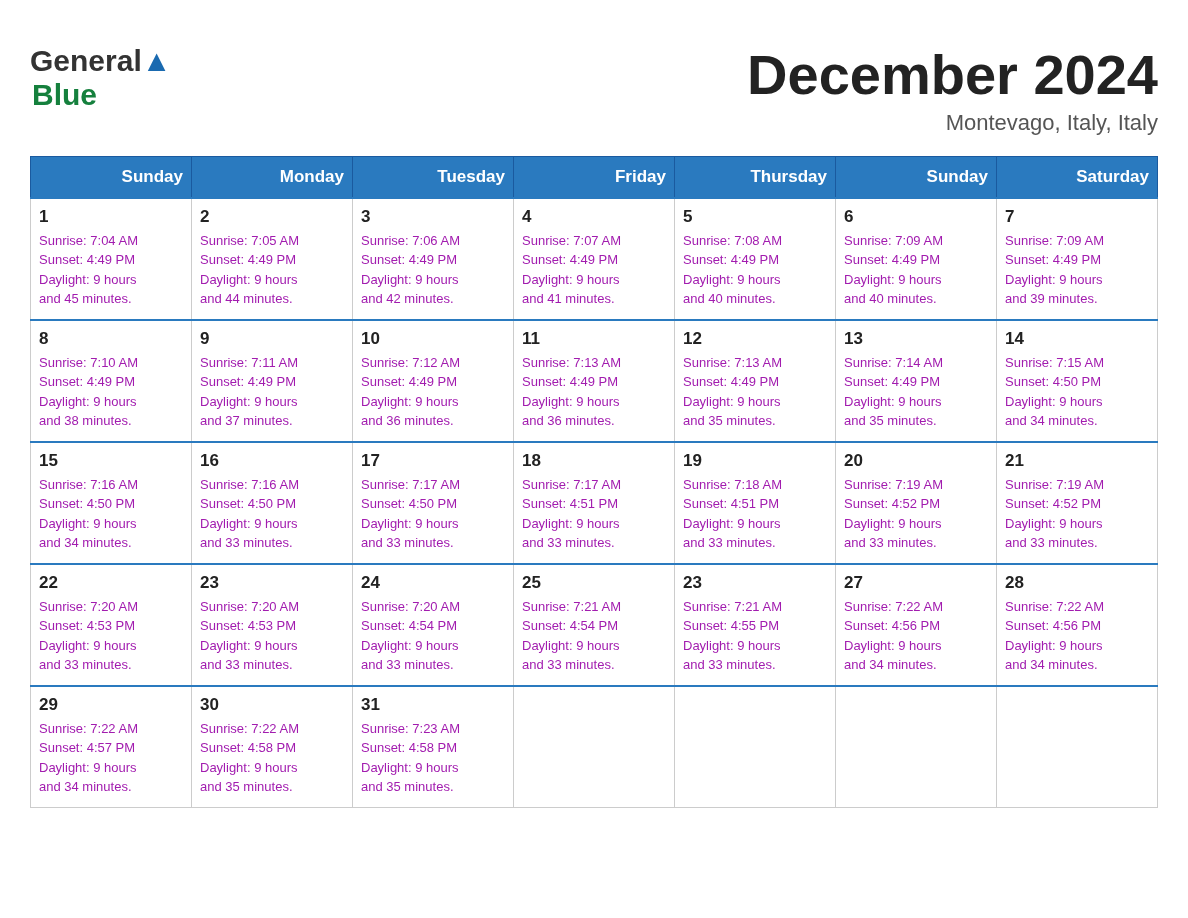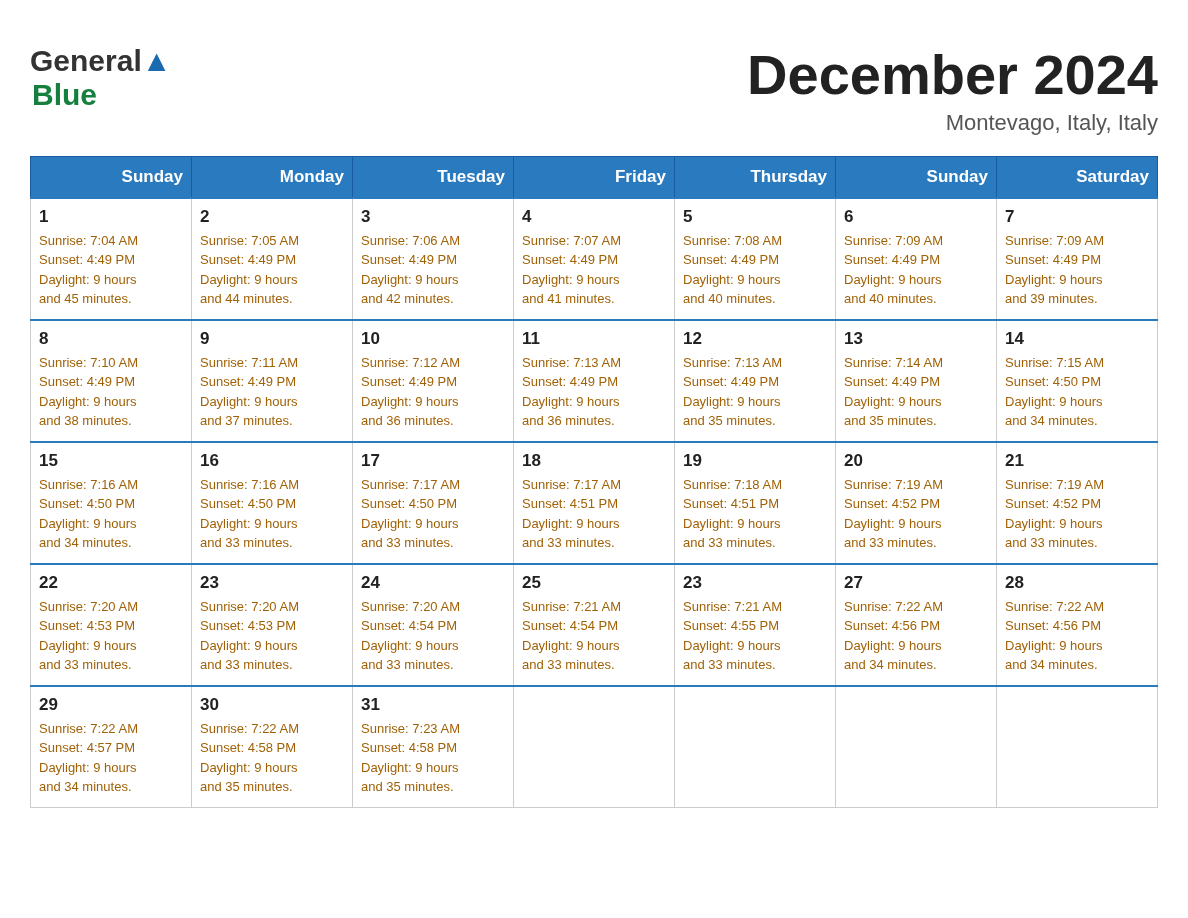--- a/index.html
+++ b/index.html
@@ -58,21 +58,21 @@
       min-height: 110px;
     }
     .day-number {
       font-size: 17px;
       font-weight: bold;
       color: #222;
       margin-bottom: 4px;
     }
     .day-info {
       font-size: 13px;
-      color: #a16207;
+      color: #a21caf;
       line-height: 1.5;
     }
     .empty-cell {
       border: 1px solid #ccc;
       border-top: 2px solid #2a7abf;
     }
     .logo-row {
       display: flex;
       align-items: flex-end;
     }

